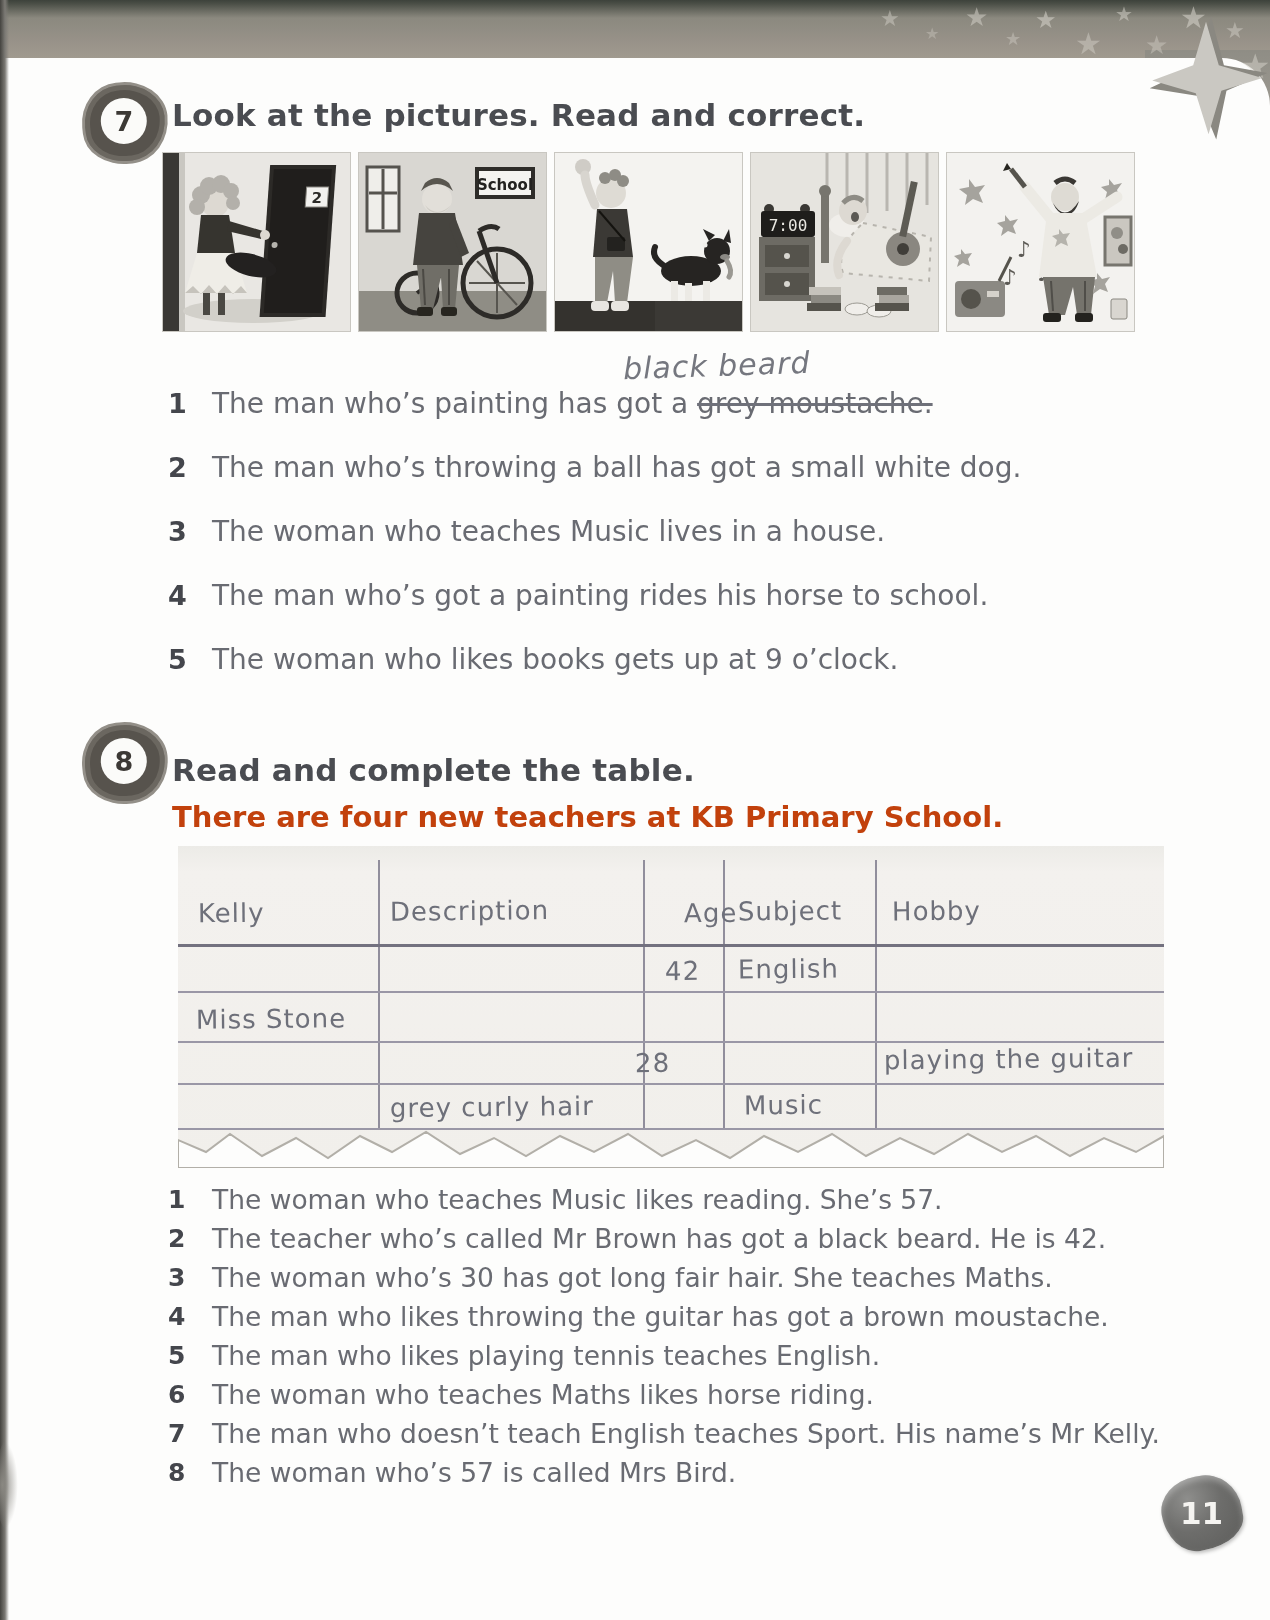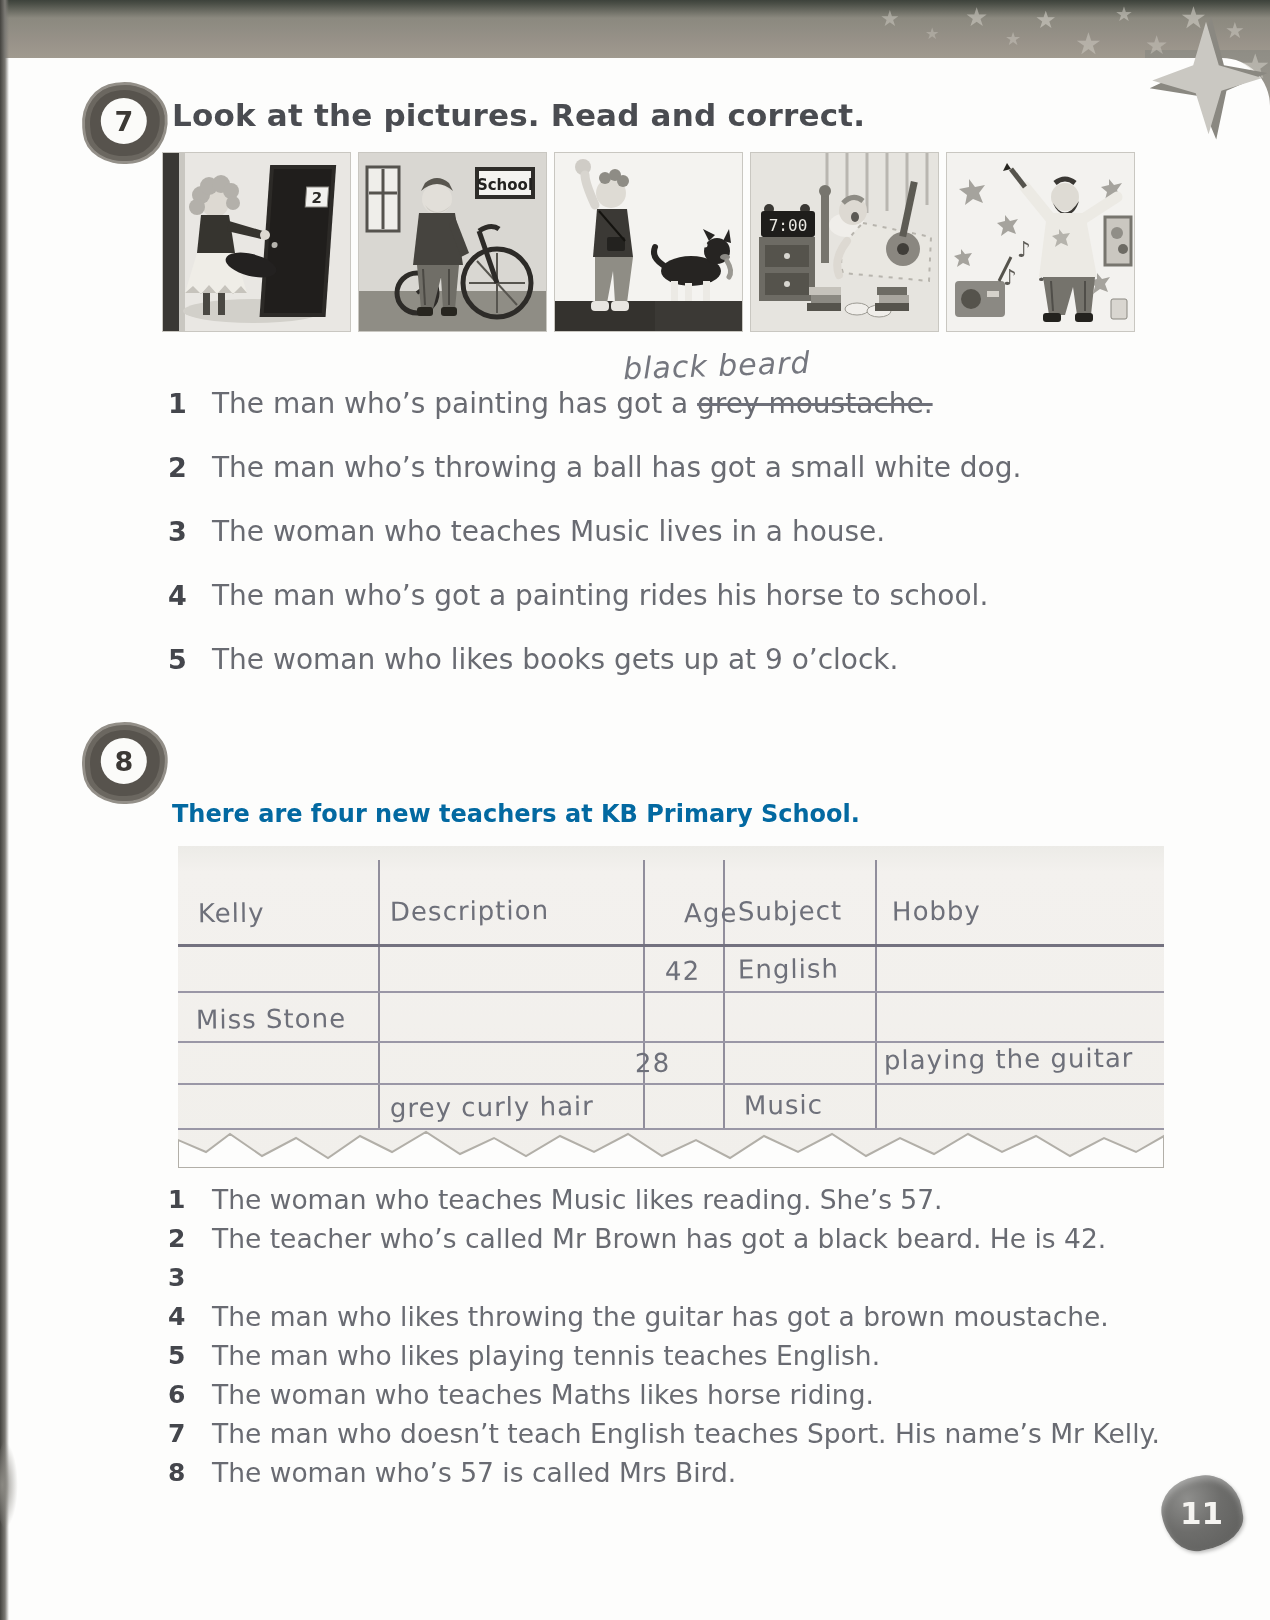--- a/index.html
+++ b/index.html
@@ -21,21 +21,21 @@
          background:radial-gradient(ellipse at 30% 50%,#8a8882 0%,rgba(138,136,130,0) 70%);z-index:51;}
   
   .badge{position:absolute;width:80px;height:76px;background:#57534d;
          border:3px solid #938f88;border-radius:46% 54% 48% 52% / 52% 48% 56% 44%;
          transform:rotate(-6deg);box-shadow:inset 0 0 0 5px #6b6760;}
   .badge .inner{position:absolute;left:16px;top:13px;width:46px;height:46px;border-radius:50%;
          background:#fbfbf9;display:flex;align-items:center;justify-content:center;
          font-size:27px;font-weight:bold;color:#3c3935;transform:rotate(6deg);}
   
   .h-title{position:absolute;font-size:31px;font-weight:bold;color:#4a4c51;letter-spacing:.2px;}
-  .h-sub{position:absolute;font-size:24px;font-weight:bold;color:#0369a1;}
+  .h-sub{position:absolute;font-size:29px;font-weight:bold;color:#c2410c;}
   
   .pics{position:absolute;left:163px;top:153px;display:flex;gap:9px;}
   .pic{width:187px;height:178px;background:#eceae6;box-shadow:0 0 0 1px #c9c7c1;}
   
   .list7{position:absolute;left:168px;top:388px;width:980px;}
   .list7 .item{display:flex;margin-bottom:33px;line-height:31px;position:relative;}
   .num{width:44px;font-weight:bold;font-size:27px;color:#44464c;flex:0 0 44px;}
   .itxt{font-size:28px;color:#696b72;}
   .struck{text-decoration:line-through;text-decoration-thickness:3px;text-decoration-color:#6f717a;}
   .correction{position:absolute;left:455px;top:-38px;font-size:30px;font-style:italic;
@@ -309,20 +309,21 @@
     </div>
     <div class="item">
       <span class="num">5</span>
       <span class="itxt">The woman who likes books gets up at 9 o’clock.</span>
     </div>
   </div>
 
   <div class="badge" style="left:82px;top:722px">
     <div class="inner">8</div>
   </div>
+  <div class="h-title" style="left:172px;top:752px">Read and complete the table.</div>
   <div class="h-sub" style="left:172px;top:800px">There are four new teachers at KB Primary School.</div>
 
   <div class="ttable">
     <div class="vline" style="left:200px"></div>
     <div class="vline" style="left:465px"></div>
     <div class="vline" style="left:545px"></div>
     <div class="vline" style="left:697px"></div>
 
     <div class="hline thick" style="top:98px"></div>
     <div class="hline" style="top:145px"></div>
@@ -353,20 +354,21 @@
     <div class="item">
       <span class="num">1</span>
       <span class="itxt">The woman who teaches Music likes reading. She’s 57.</span>
     </div>
     <div class="item">
       <span class="num">2</span>
       <span class="itxt">The teacher who’s called Mr Brown has got a black beard. He is 42.</span>
     </div>
     <div class="item">
       <span class="num">3</span>
+      <span class="itxt">The woman who’s 30 has got long fair hair. She teaches Maths.</span>
     </div>
     <div class="item">
       <span class="num">4</span>
       <span class="itxt">The man who likes throwing the guitar has got a brown moustache.</span>
     </div>
     <div class="item">
       <span class="num">5</span>
       <span class="itxt">The man who likes playing tennis teaches English.</span>
     </div>
     <div class="item">

